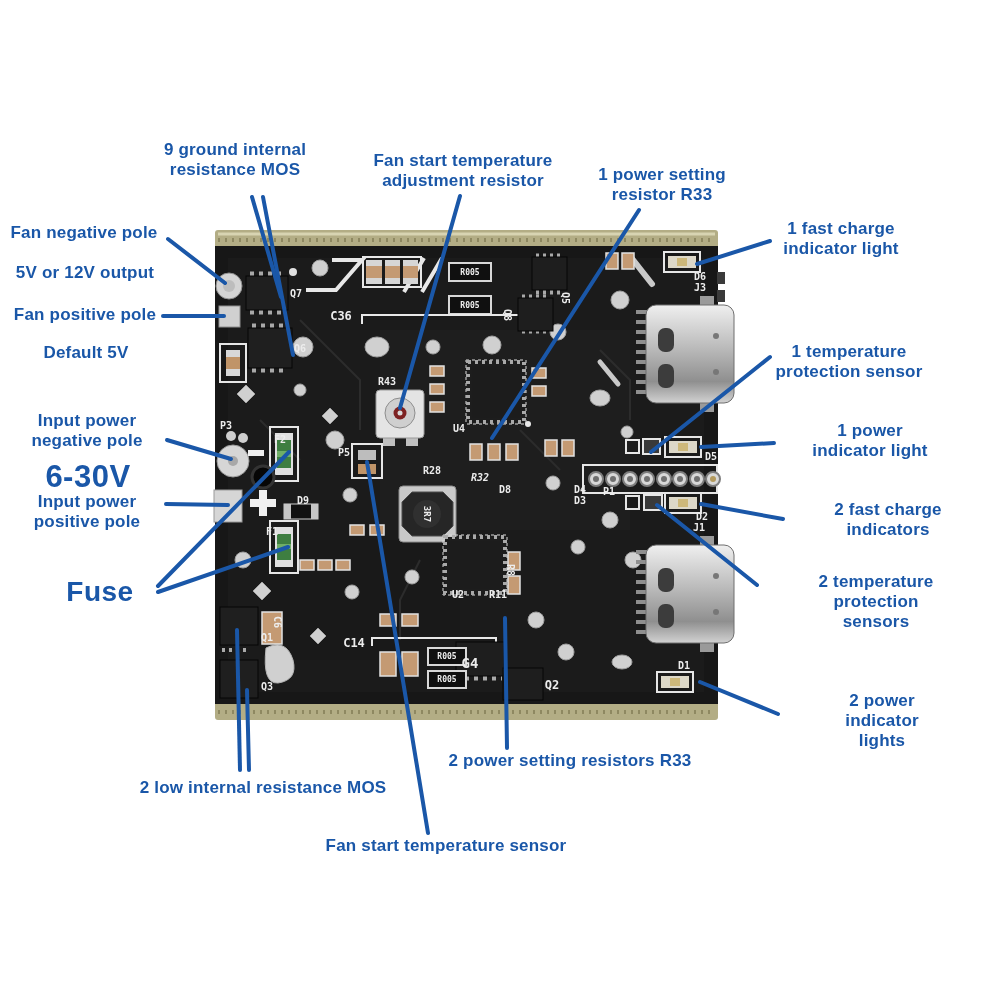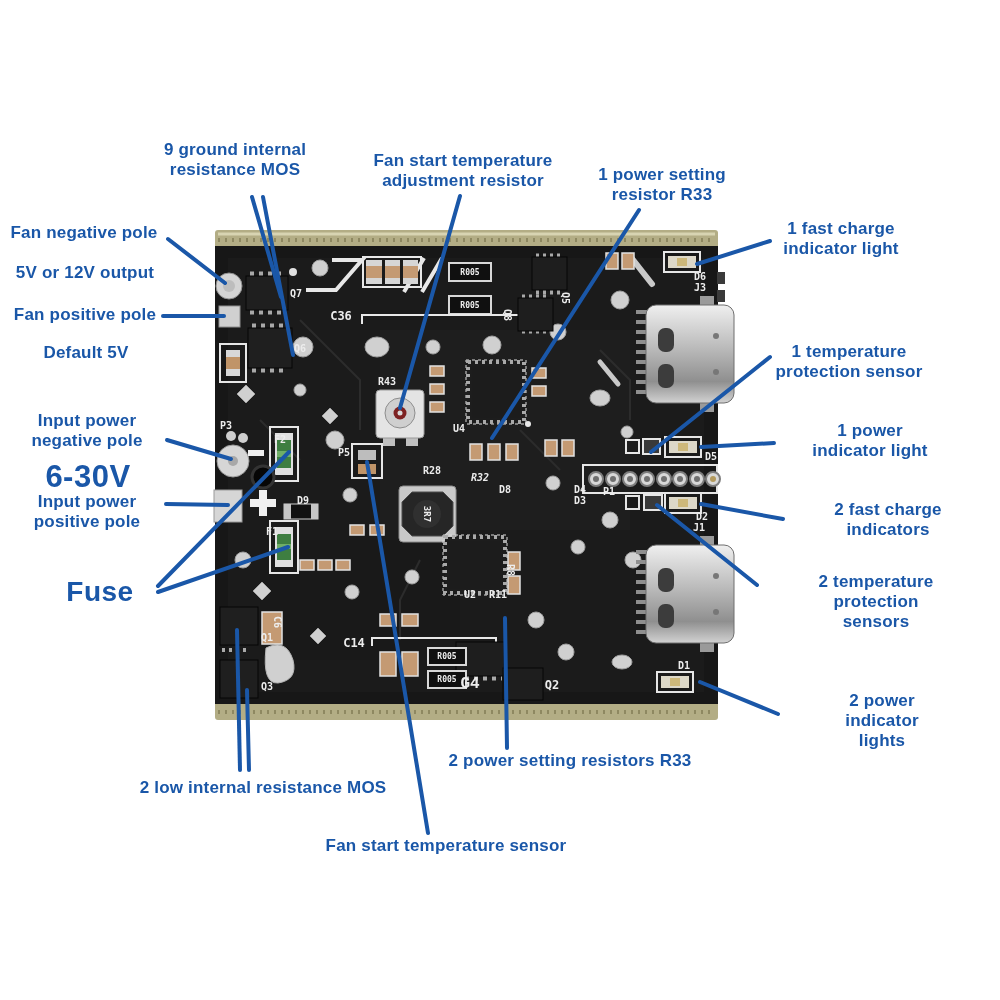--- a/index.html
+++ b/index.html
@@ -352,28 +352,28 @@
       <span class="silk" style="left: 252px; top: 531px; padding-left: 40px;">F1</span>
       <span class="silk" style="left: 303px; top: 500px;">D9</span>
       <span class="silk" style="left: 226px; top: 425px;">P3</span>
       <span class="silk" style="left: 459px; top: 428px;">U4</span>
       <span class="silk" style="left: 432px; top: 470px;">R28</span>
       <span class="silk" style="left: 480px; top: 477px; font-style: italic;">R32</span>
       <span class="silk" style="left: 461px; top: 489px; margin-left: 44px;">D8</span>
       <span class="silk" style="left: 580px; top: 489px;">D4</span>
       <span class="silk" style="left: 580px; top: 500px;">D3</span>
       <span class="silk" style="left: 609px; top: 491px;">P1</span>
-      <span class="silk" style="left: 452px; top: 594px; padding-left: 36px;">U2</span>
+      <span class="silk" style="left: 440px; top: 594px; padding-left: 36px;">U2</span>
       <span class="silk rot" style="left: 510px; top: 570px;">R8</span>
       <span class="silk" style="left: 498px; top: 594px;">R11</span>
       <span class="silk" style="left: 354px; top: 643px; font-size: 12px;">C14</span>
       <span class="silk" style="left: 267px; top: 637px;">Q1</span>
       <span class="silk rot" style="left: 277px; top: 622px;">C6</span>
       <span class="silk" style="left: 267px; top: 686px;">Q3</span>
-      <span class="silk" style="left: 470px; top: 684px; font-size: 16px; font-family: Liberation Mono, monospace;">G4</span>
+      <span class="silk" style="left: 470px; top: 663px; font-size: 14px;">G4</span>
       <span class="silk" style="left: 552px; top: 685px; font-size: 12px;">Q2</span>
       <span class="silk" style="left: 700px; top: 276px;">D6</span>
       <span class="silk" style="left: 700px; top: 287px;">J3</span>
       <span class="silk" style="left: 686px; top: 456px; margin-left: 25px;">D5</span>
       <span class="silk" style="left: 702px; top: 516px;">D2</span>
       <span class="silk" style="left: 699px; top: 527px;">J1</span>
       <span class="silk" style="left: 684px; top: 665px;">D1</span>
       <span class="silk" style="left: 470px; top: 272px; font-size: 8px;">R005</span>
       <span class="silk" style="left: 470px; top: 305px; font-size: 8px;">R005</span>
       <span class="silk" style="left: 447px; top: 656px; font-size: 8px;">R005</span>

